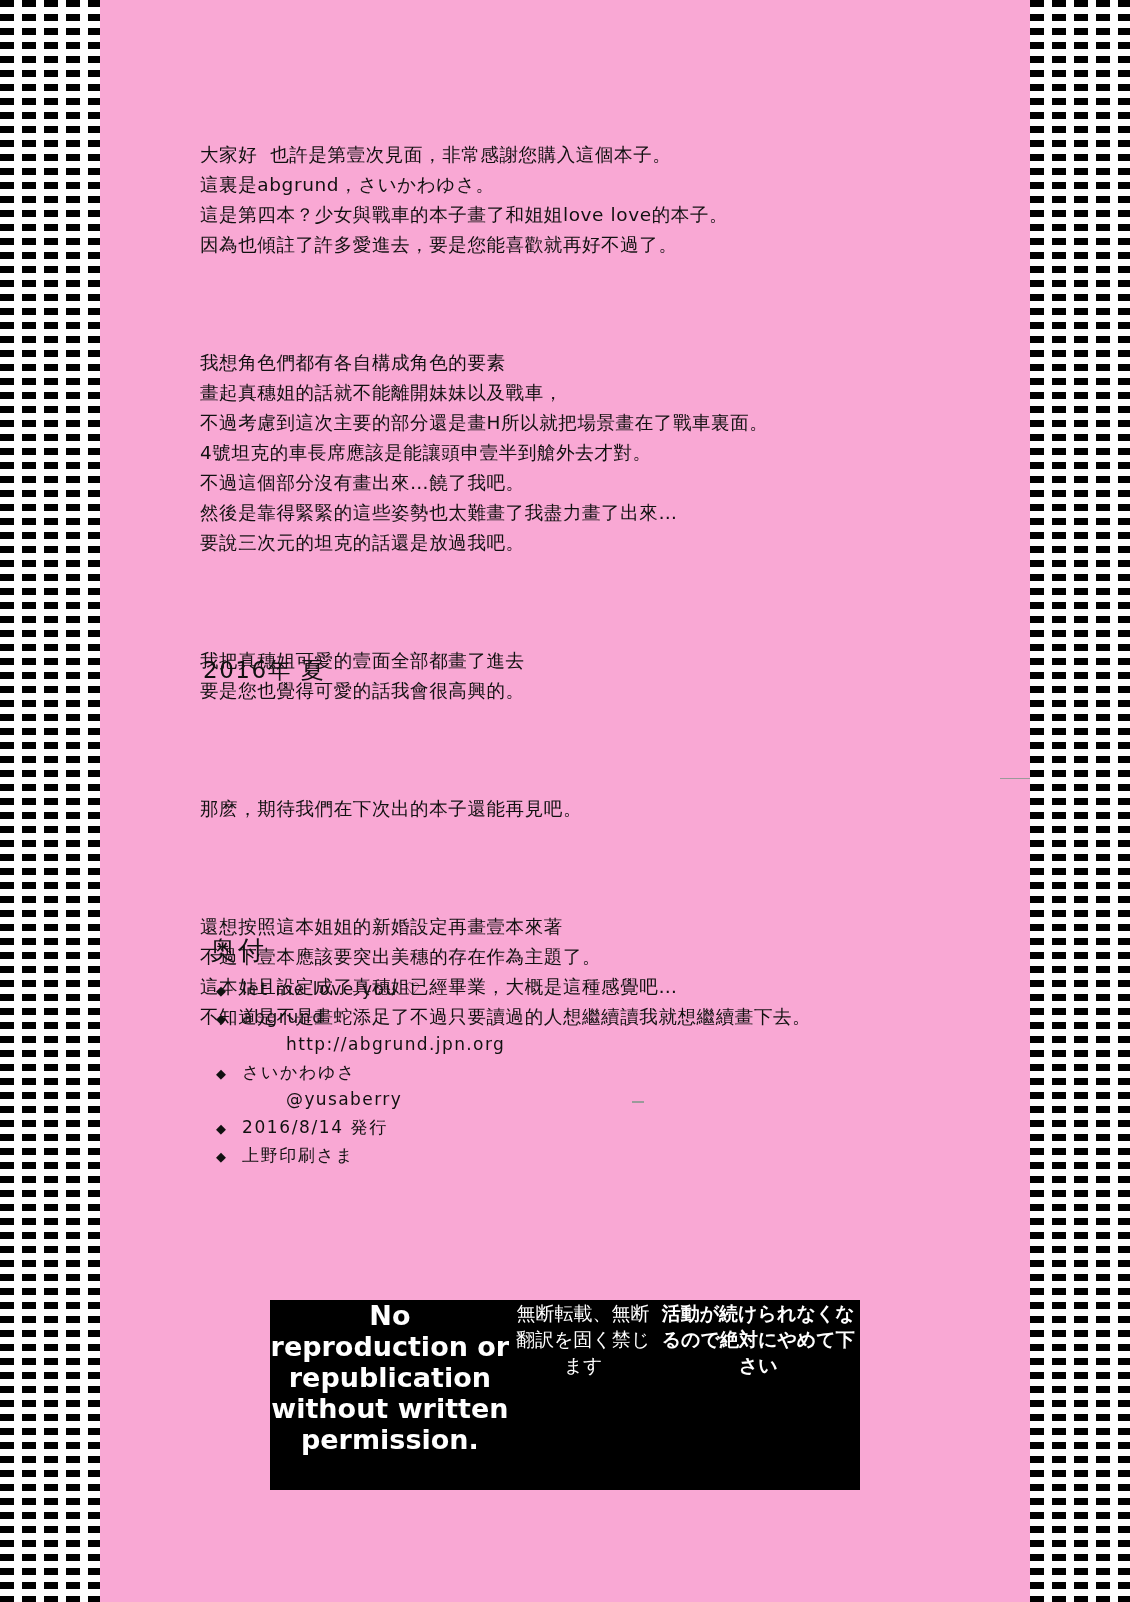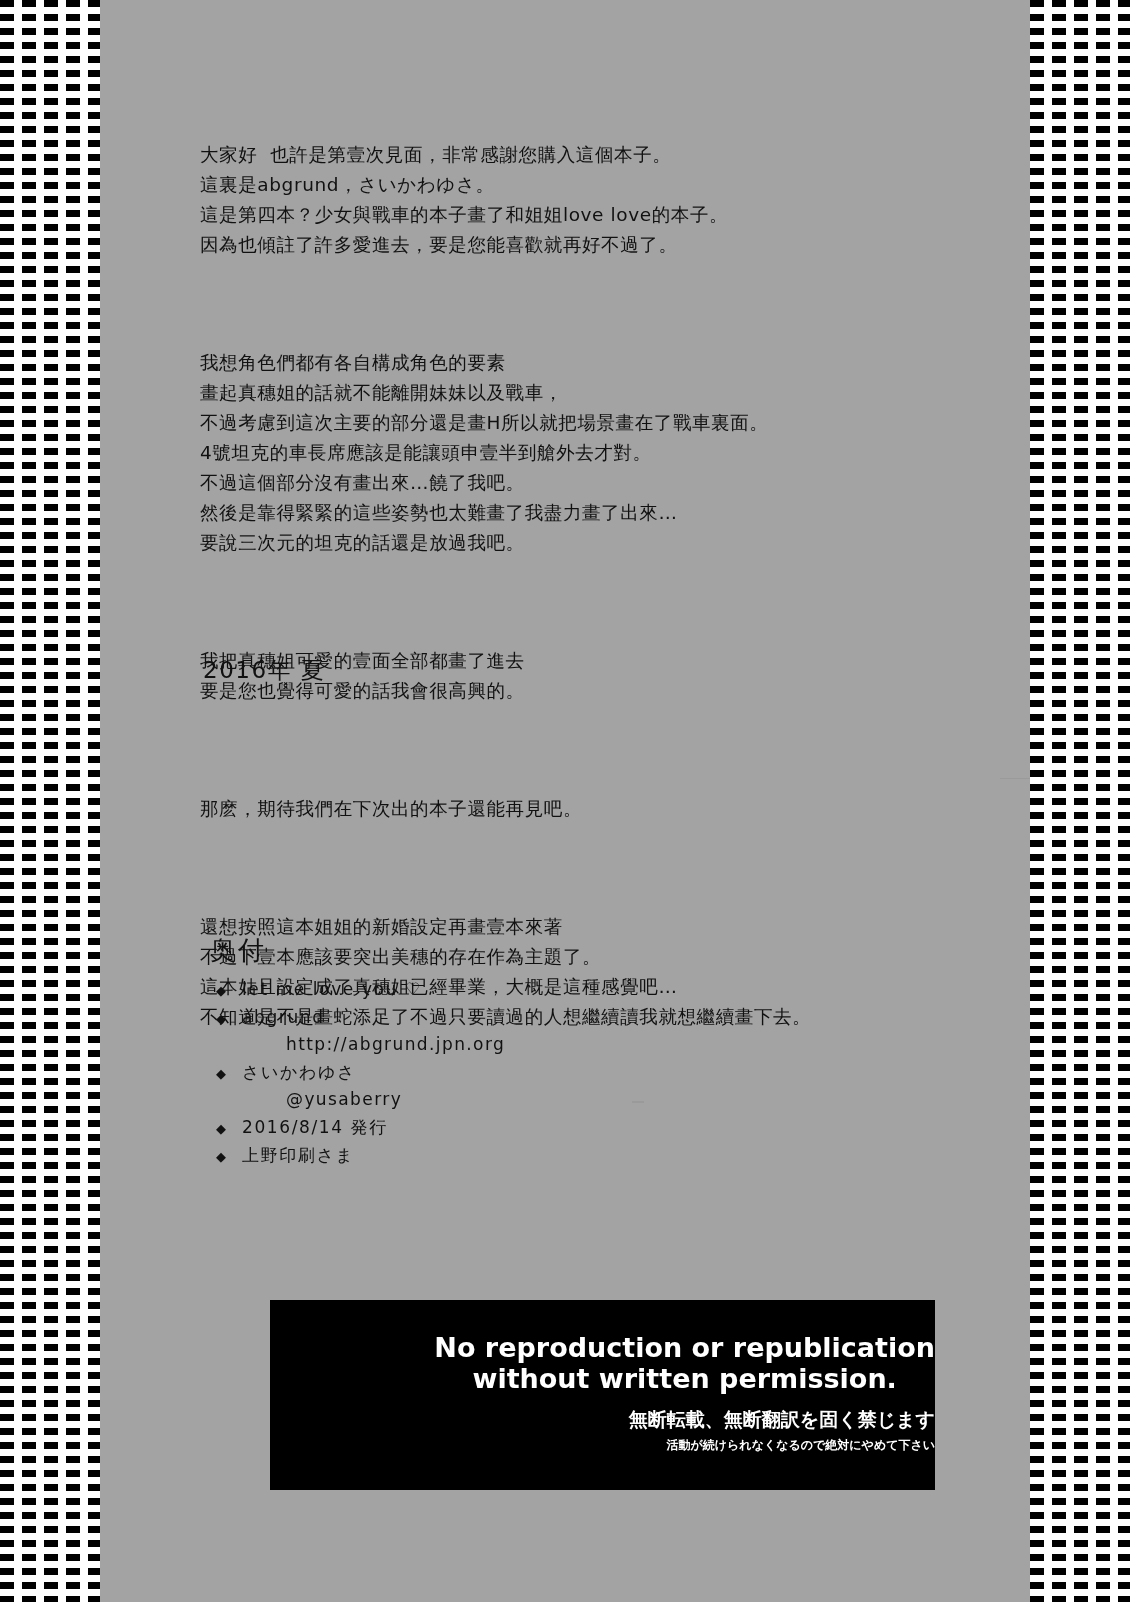--- a/index.html
+++ b/index.html
@@ -7,21 +7,21 @@
     padding: 0;
     background: #ffffff;
   }
   body {
     font-family: "DejaVu Sans", "Liberation Sans", sans-serif;
   }
   #page {
     position: relative;
     width: 1130px;
     height: 1602px;
-    background: #a3a3a3;
+    background: #f9a8d4;
     overflow: hidden;
   }
 
   
   .side-border {
     position: absolute;
     top: 0;
     width: 100px;
     height: 1602px;
     background-image:
@@ -128,46 +128,46 @@
     padding-left: 0px;
     letter-spacing: 1.4px;
     margin-left: 44px;
   }
 
   
   .warning-box {
     position: absolute;
     left: 270px;
     top: 1300px;
-    width: 665px;
+    width: 590px;
     height: 190px;
     background: #000000;
     color: #ffffff;
     display: flex;
-    flex-direction: column;
-    align-items: flex-end;
+    flex-direction: row;
+    align-items: flex-start;
     justify-content: center;
     text-align: center;
   }
   .warning-en {
     font-weight: bold;
     font-size: 27px;
     line-height: 31px;
     letter-spacing: 0px;
     margin-bottom: 12px;
   }
   .warning-jp1 {
-    font-weight: bold;
+    font-weight: normal;
     font-size: 19px;
     line-height: 26px;
     letter-spacing: 0px;
   }
   .warning-jp2 {
     font-weight: bold;
-    font-size: 12px;
+    font-size: 19px;
     line-height: 26px;
     letter-spacing: 0px;
   }
 
   
   .stray-mark {
     position: absolute;
     background: #9a9a9a;
   }
 </style>

